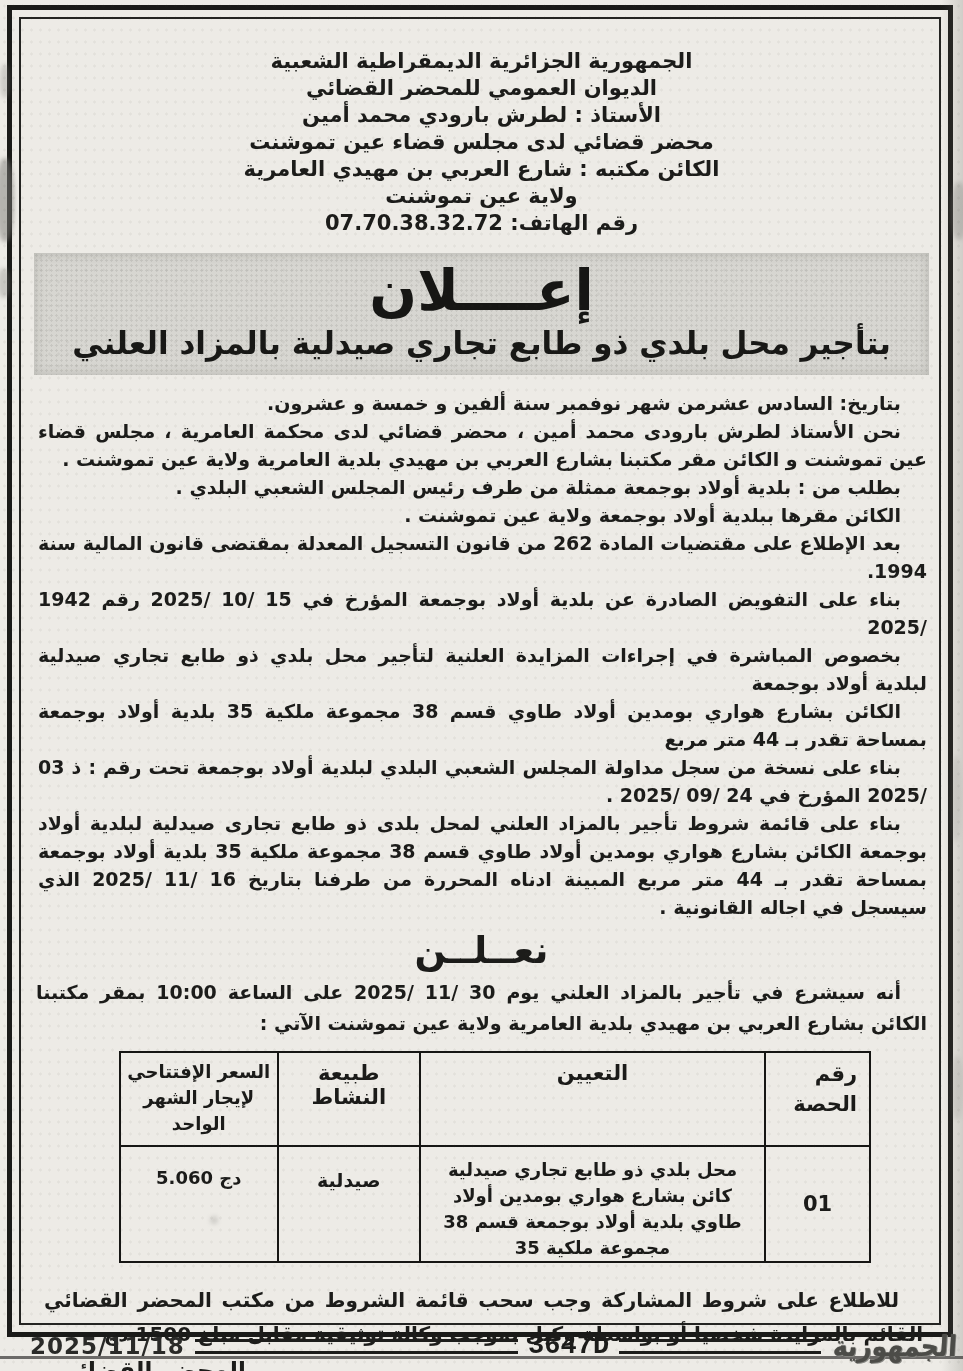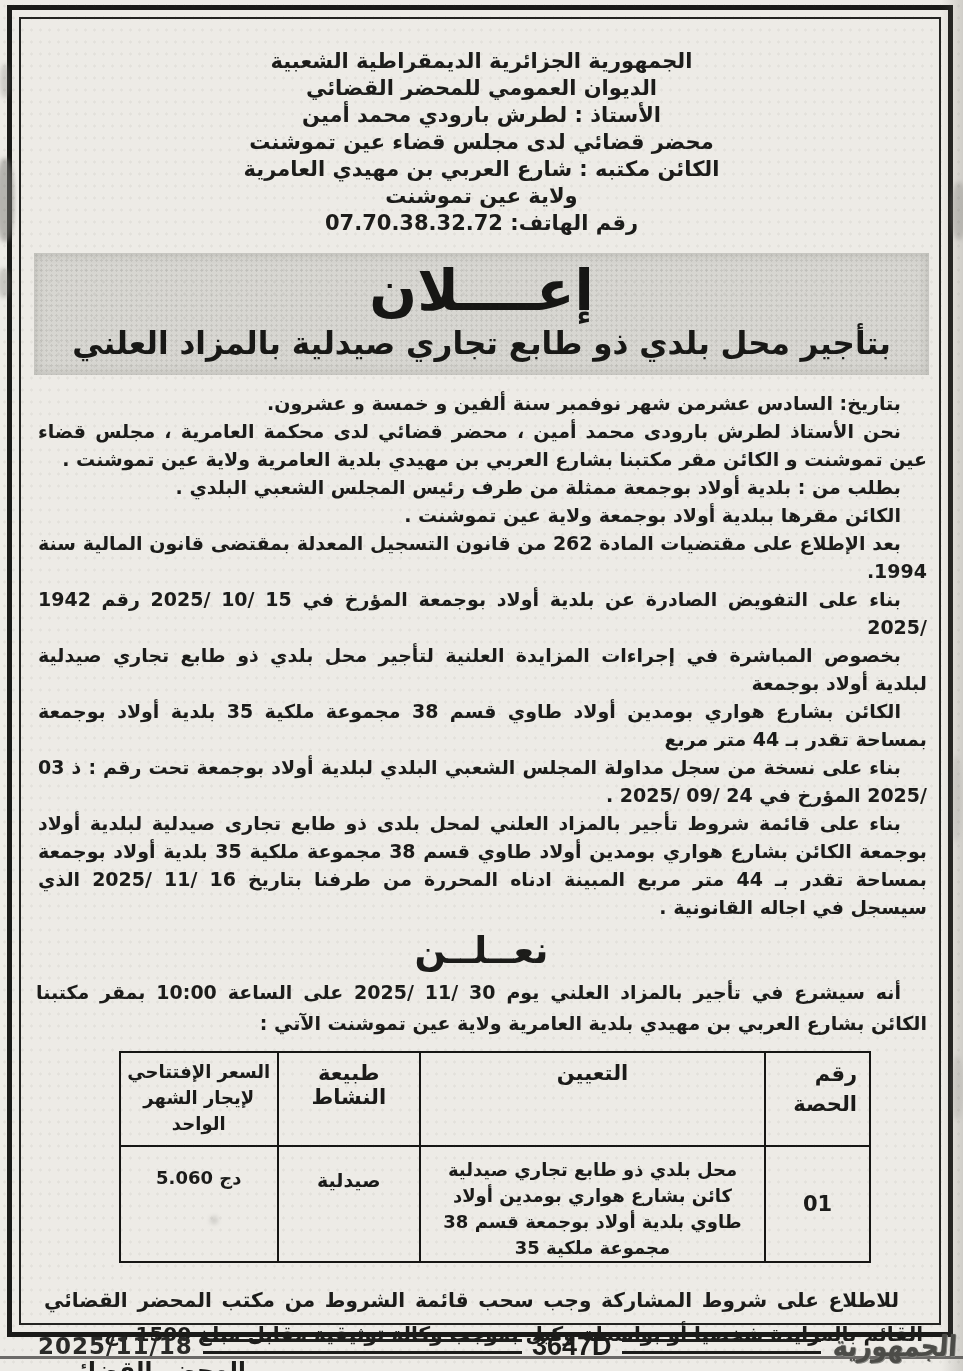--- a/index.html
+++ b/index.html
@@ -24,25 +24,25 @@
   th.h-lot{height:86px;vertical-align:top;text-align:right;padding:6px 12px 0 0;font-size:21px;line-height:30px;}
   th.h-des{vertical-align:top;padding-top:8px;font-size:21px;}
   th.h-act{vertical-align:top;padding-top:8px;font-size:21px;}
   th.h-prc{vertical-align:top;padding-top:6px;font-size:18px;line-height:26px;}
   td.c-lot{height:112px;vertical-align:middle;text-align:center;font-size:21px;}
   td.c-des{vertical-align:top;padding:10px 6px 0 6px;text-align:center;font-size:18px;line-height:26px;}
   td.c-act{vertical-align:top;padding-top:22px;text-align:center;font-size:19px;}
   td.c-prc{vertical-align:top;padding-top:20px;text-align:center;font-size:18px;direction:ltr;}
   .conditions{margin:20px 10px 0 14px;font-size:20px;font-weight:bold;line-height:34px;text-align:justify;text-indent:24px;}
   .signature{margin:6px 0 0 0;text-align:left;font-size:23px;font-weight:bold;padding-left:26px;}
-  .bottom-bar{position:absolute;left:32px;right:6px;top:1326px;height:40px;display:flex;align-items:center;direction:ltr;z-index:6;}
+  .bottom-bar{position:absolute;left:24px;right:6px;top:1326px;height:40px;display:flex;align-items:center;direction:ltr;z-index:6;}
   .pub-date{font-size:23px;font-weight:bold;color:#2a2a28;letter-spacing:1px;white-space:nowrap;padding:0 10px 0 6px;}
   .rule{height:9px;border-top:3px solid #1d1d1b;border-bottom:3px solid #1d1d1b;}
   .rule.left{flex:2.4;} .rule.right{flex:1.5;margin-right:8px;}
-  .ad-ref{font-family:Liberation Sans, sans-serif;font-size:27px;font-weight:bold;color:#1c1c1a;padding:0 10px;white-space:nowrap;}
+  .ad-ref{font-family:Liberation Mono, monospace;font-size:27px;font-weight:bold;color:#1c1c1a;padding:0 10px;white-space:nowrap;}
   .paper-logo{font-size:25px;font-weight:bold;color:#4c4c48;white-space:nowrap;transform:scaleY(1.15) skewX(-4deg);text-shadow:0 0 1px #6a6a66,1px 1px 0 #8a8a86;padding-left:4px;}
   .base-line{position:absolute;left:0;width:963px;top:1356px;height:3px;background:#403f3d;opacity:.75;z-index:4;}
   .noise{position:absolute;border-radius:45%;filter:blur(2px);z-index:3;pointer-events:none;background:#7d7c78;}
   .n1{left:-4px;top:158px;width:18px;height:84px;opacity:.5;}
   .n2{left:0;top:64px;width:10px;height:34px;opacity:.28;}
   .n3{left:-2px;top:268px;width:12px;height:30px;opacity:.33;}
   .n4{right:-4px;top:182px;width:16px;height:58px;opacity:.3;}
   .n5{right:2px;top:756px;width:10px;height:86px;opacity:.16;}
   .n6{right:0;top:1056px;width:12px;height:64px;opacity:.16;}
   .n7{left:210px;top:1216px;width:8px;height:8px;opacity:.25;}

